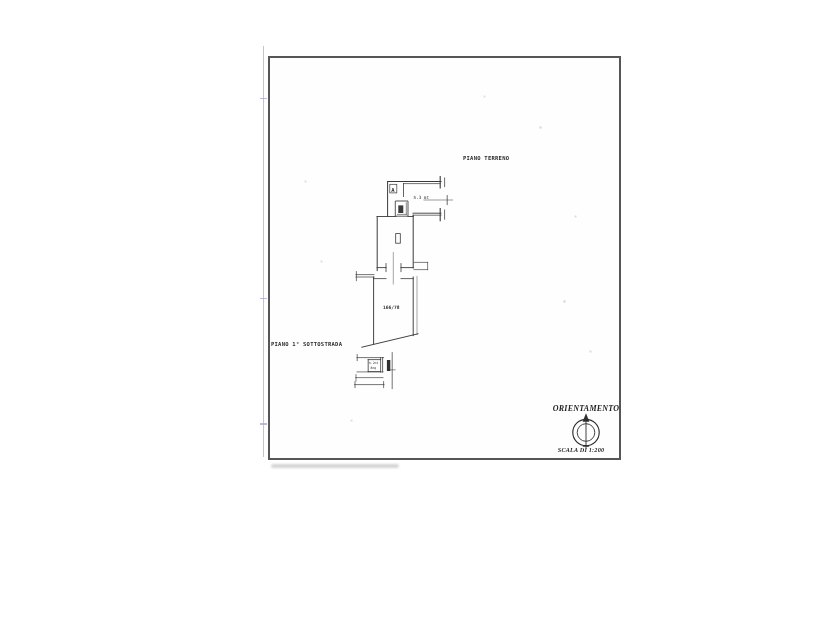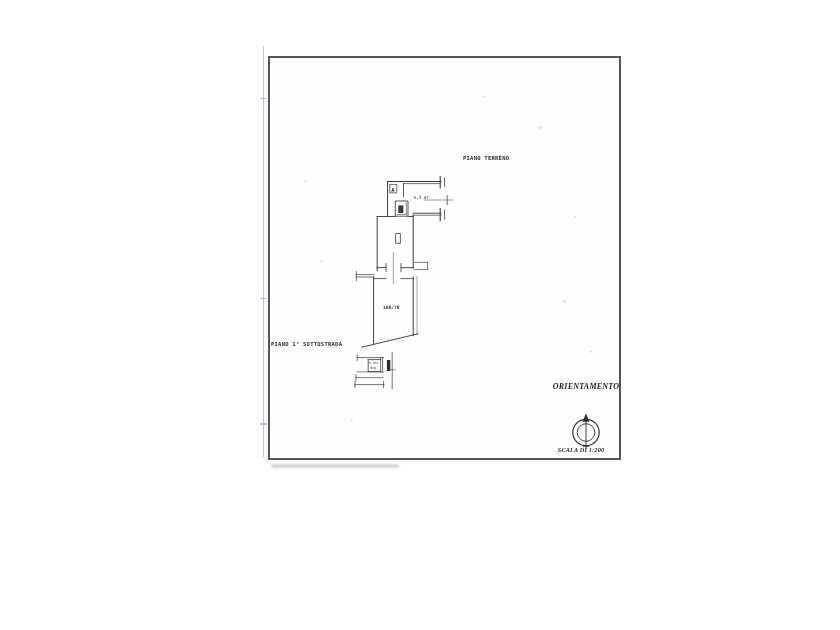--- a/index.html
+++ b/index.html
@@ -27,21 +27,21 @@
   
   .floor-label{position:absolute;font-family:"DejaVu Sans Mono","Liberation Mono",monospace;
                font-size:5.5px;font-weight:700;letter-spacing:.25px;color:#2e2e2e;
                white-space:nowrap;line-height:7px;}
   .lbl-terreno{left:463px;top:155px;}
   .lbl-sotto{left:271px;top:341px;}
   
   .serif-label{position:absolute;font-family:"Liberation Serif","DejaVu Serif",serif;
                font-style:italic;font-weight:700;color:#1f1f1f;text-align:center;
                white-space:nowrap;}
-  .lbl-orient{left:550px;top:382px;width:72px;font-size:8px;letter-spacing:.2px;}
+  .lbl-orient{left:550px;top:404px;width:72px;font-size:8px;letter-spacing:.2px;}
   .lbl-scala{left:548px;top:446px;width:66px;font-size:6.2px;letter-spacing:.2px;}
   svg{position:absolute;left:0;top:0;}
   svg text{font-family:"DejaVu Sans Mono","Liberation Mono",monospace;fill:#323232;}
 </style>
 </head>
 <body>
 
 <div class="screen">
 
   <div class="margin-line"></div>

